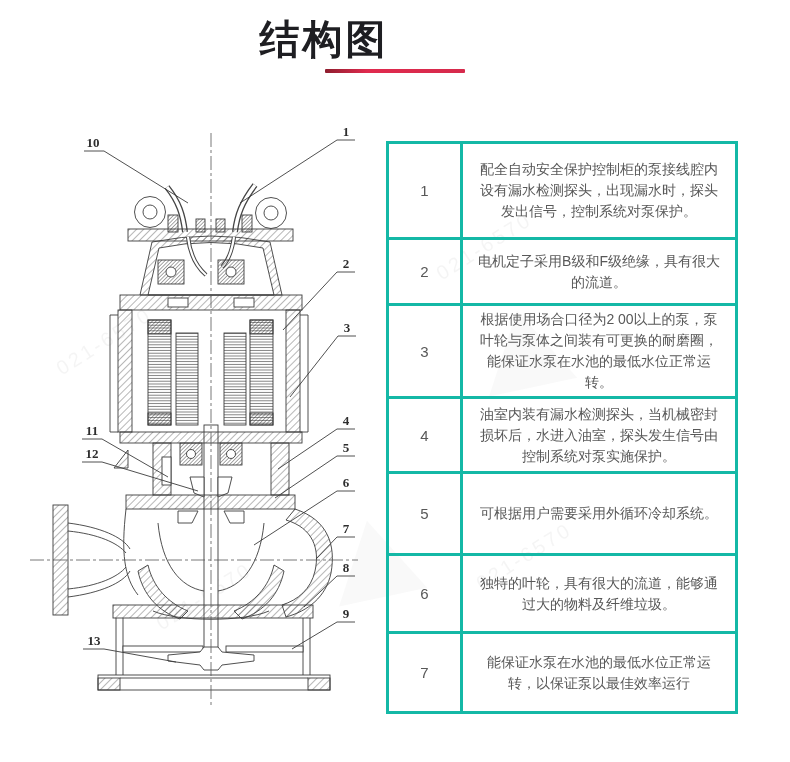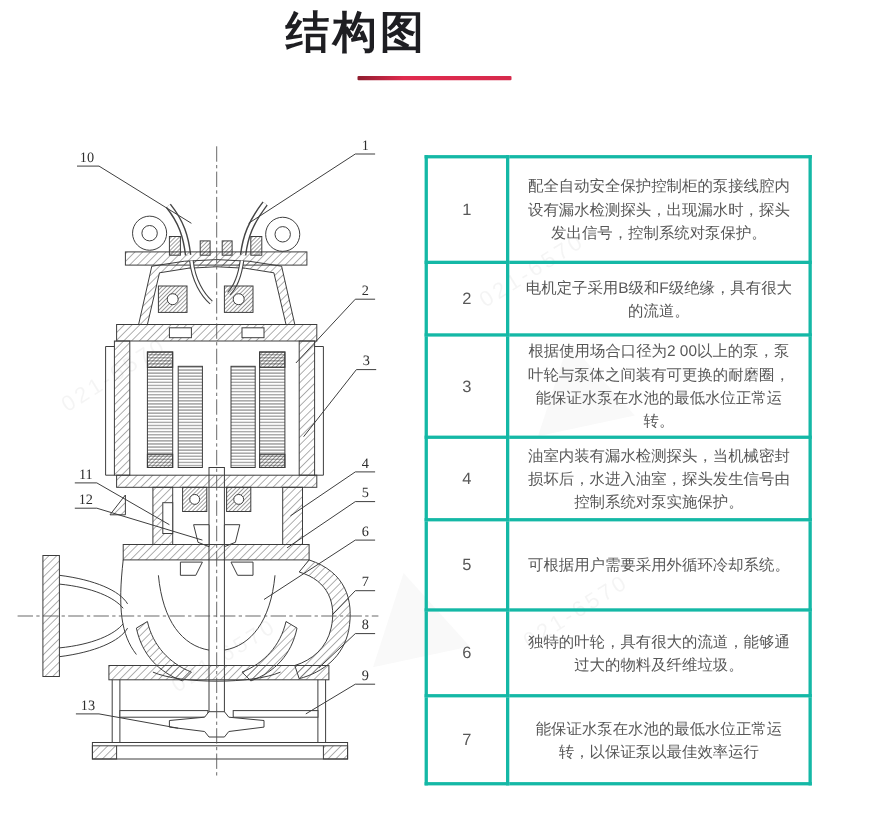--- a/index.html
+++ b/index.html
@@ -3,31 +3,31 @@
 <meta charset="utf-8">
 <style>
   html,body{margin:0;padding:0;}
   body{
     width:790px;height:762px;position:relative;overflow:hidden;
     background:#ffffff;
     font-family:"Liberation Sans","DejaVu Sans",sans-serif;
   }
   
   .page-title{
-    position:absolute;top:2px;left:0;width:648px;margin:0;
+    position:absolute;top:12px;left:0;width:648px;margin:0;
     text-align:center;font-size:40px;font-weight:700;color:#1e1e22;
     letter-spacing:3px;
   }
   .title-underline{
     position:absolute;top:69px;left:325px;width:140px;height:4px;
     background:linear-gradient(90deg,#8e1e2e,#e02a4e 30%,#d62a4c);
     border-radius:1px;
   }
   
-  .diagram-wrap{position:absolute;left:14px;top:125px;width:350px;height:600px;}
+  .diagram-wrap{position:absolute;left:28px;top:125px;width:350px;height:600px;font-weight:bold;}
   
   table.parts-table{
     position:absolute;left:386px;top:141px;width:352px;
     border-collapse:collapse;table-layout:fixed;
   }
   .parts-table td{
     border:3px solid #14b8a6;vertical-align:middle;
     color:#585858;
   }
   .parts-table td.cell-num{width:69px;text-align:center;font-size:15px;}

